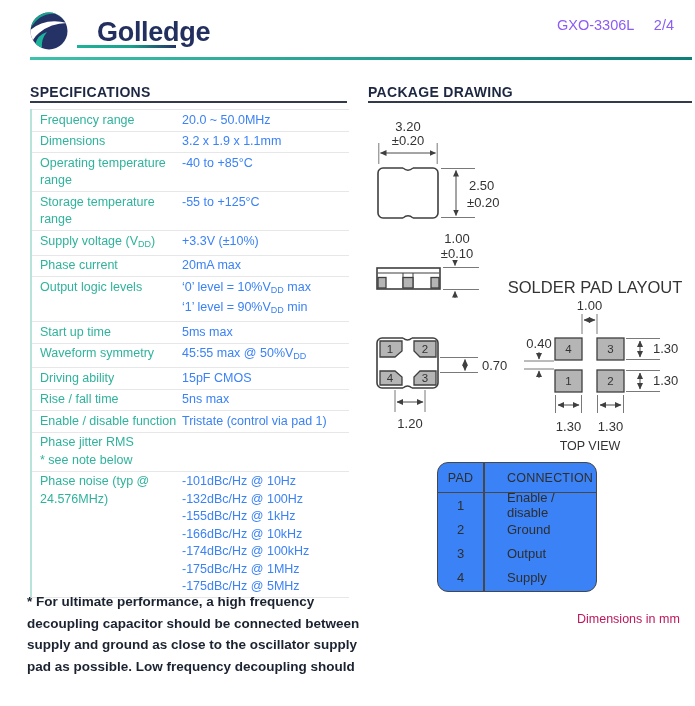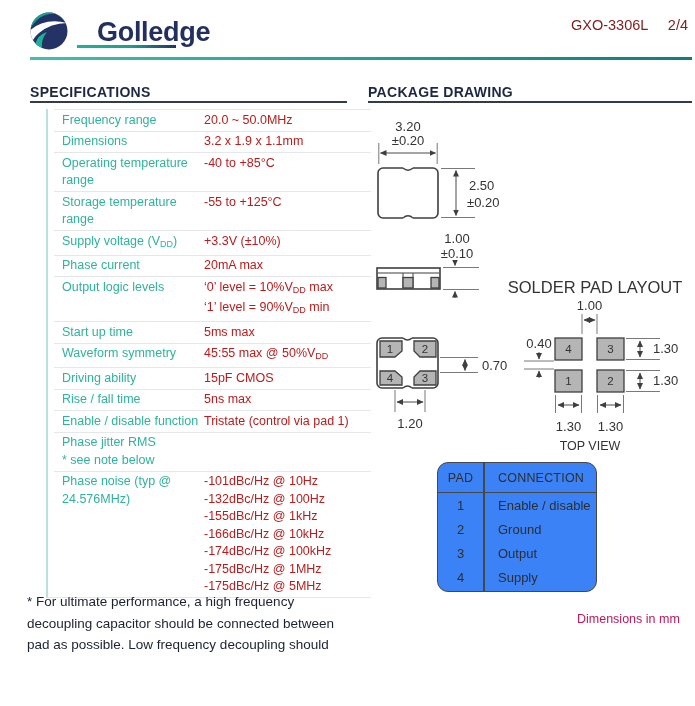--- a/index.html
+++ b/index.html
@@ -5,66 +5,66 @@
   html,body{margin:0;padding:0;background:#ffffff;}
   .page{position:relative;width:695px;height:706px;background:#ffffff;
         font-family:"Liberation Sans",sans-serif;overflow:hidden;color:#2b3a63;}
 
   
   .logo-mark{position:absolute;left:29px;top:11px;width:40px;height:40px;}
   .brand{position:absolute;left:77px;top:17px;font-size:27px;font-weight:700;
          color:#232f5e;letter-spacing:-0.3px;margin-left:20px;}
   .brand-underline{position:absolute;left:77px;top:45px;width:99px;height:2.5px;
          background:linear-gradient(90deg,#1db39a 0%,#1aa08c 55%,#243266 100%);}
-  .doc-ref{position:absolute;top:17px;right:7px;font-size:14.5px;color:#7f1d1d;}
+  .doc-ref{position:absolute;top:17px;right:21px;font-size:14.5px;color:#8b5cf6;}
   .doc-ref span{margin-left:16px;}
   .header-rule{position:absolute;left:30px;top:57px;width:662px;height:3px;
          background:linear-gradient(90deg,#3fc1aa,#0d7f79);}
 
   
   .sec-title{position:absolute;top:84px;font-size:14px;font-weight:700;
          color:#1d2742;letter-spacing:0.3px;}
   .sec-rule{position:absolute;top:101px;height:2px;background:#333a4a;}
   #spec-title{left:30px;} #spec-rule{left:30px;width:317px;}
   #pkg-title{left:368px;} #pkg-rule{left:368px;width:324px;}
 
   
-  .spec-table{position:absolute;left:46px;top:109px;width:317px;
+  .spec-table{position:absolute;left:30px;top:109px;width:317px;
          border-left:2px solid #b7e3da;border-bottom:1px solid #e6e7e9;
-         font-size:12.5px;line-height:17.5px;padding-left:6px;}
+         font-size:12.5px;line-height:17.5px;}
   .spec-row{display:flex;border-top:1px solid #e6e7e9;padding:1.5px 0;}
   .spec-label{width:142px;padding-left:8px;color:#2fb39c;flex:none;}
-  .spec-value{flex:1;color:#b91c1c;}
+  .spec-value{flex:1;color:#3b82f6;}
   .spec-line{white-space:nowrap;}
   .spec-table sub{font-size:9px;vertical-align:-2px;}
 
   
   .footnote{position:absolute;left:27px;top:591px;width:345px;font-size:13.5px;
-         font-weight:400;color:#1b2230;line-height:21.5px;}
+         font-weight:700;color:#1b2230;line-height:21.5px;}
 
   
   .pkg-svg{position:absolute;left:365px;top:112px;}
   .pkg-svg text{font-family:"Liberation Sans",sans-serif;fill:#333333;}
   .dim-t{font-size:13px;}
   .pad-num{font-size:11.5px;fill:#2b2b2b;}
   .outline{fill:#ffffff;stroke:#3f3f3f;stroke-width:1.6;}
   .padfill{fill:#b5b5b5;stroke:#3f3f3f;stroke-width:1.3;}
   .dimline{stroke:#4a4a4a;stroke-width:1;fill:none;}
   .extline{stroke:#6a6a6a;stroke-width:0.9;fill:none;}
 
   
   .pad-table{position:absolute;left:437px;top:462px;width:158px;height:128px;
          background:#3b82f6;border:1.5px solid #474747;border-radius:11px;
          overflow:hidden;color:#2e2e2e;}
   .pt-vline{position:absolute;left:45px;top:0;bottom:0;width:1.5px;background:#474747;}
   .pt-header{display:flex;height:29px;align-items:center;border-bottom:1.5px solid #474747;
          font-size:12.5px;letter-spacing:0.2px;}
   .pt-row{display:flex;height:24px;align-items:center;font-size:13px;}
   .pt-c1{width:45px;text-align:center;flex:none;}
-  .pt-c2{padding-left:15px;}
+  .pt-c2{padding-left:24px;}
 
   .units-note{position:absolute;left:577px;top:612px;font-size:12.5px;color:#be185d;}
 </style>
 </head>
 <body>
 
 <div class="page">
 
   <svg class="logo-mark" width="40" height="40" viewBox="0 0 40 40">
     <defs>
@@ -211,20 +211,21 @@
           <div class="spec-line">-174dBc/Hz @ 100kHz</div>
           <div class="spec-line">-175dBc/Hz @ 1MHz</div>
           <div class="spec-line">-175dBc/Hz @ 5MHz</div>
         </div>
       </div>
     </div>
 
   <div class="footnote">
       <div>* For ultimate performance, a high frequency</div>
       <div>decoupling capacitor should be connected between</div>
+      <div>supply and ground as close to the oscillator supply</div>
       <div>pad as possible. Low frequency decoupling should</div>
     </div>
 
   <svg class="pkg-svg" width="330" height="560" viewBox="0 0 330 560">
     <defs>
       <marker id="ae" markerWidth="8" markerHeight="8" refX="6" refY="3" orient="auto" markerUnits="userSpaceOnUse">
         <path d="M0,0 L6.5,3 L0,6 Z" fill="#3f3f3f"></path>
       </marker>
       <marker id="as" markerWidth="8" markerHeight="8" refX="0.5" refY="3" orient="auto" markerUnits="userSpaceOnUse">
         <path d="M6.5,0 L0,3 L6.5,6 Z" fill="#3f3f3f"></path>

